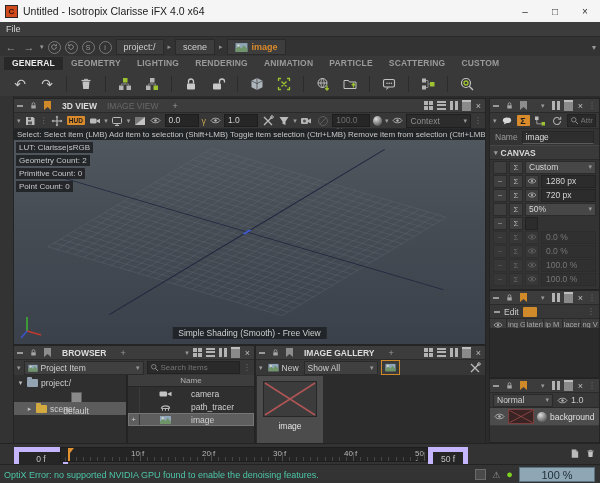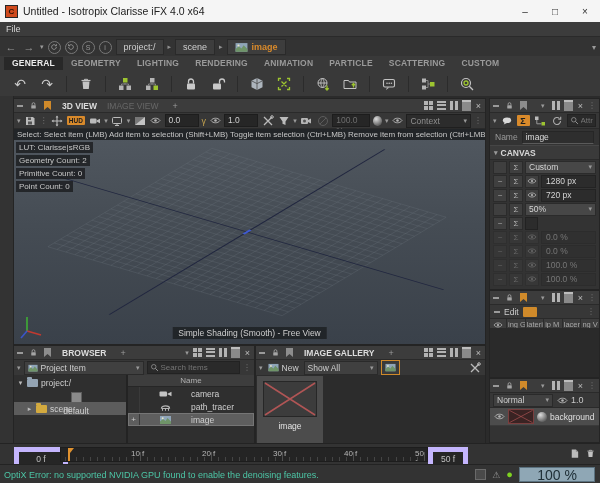--- a/index.html
+++ b/index.html
@@ -173,21 +173,21 @@
   #tlicons{position:absolute;right:4px;top:4px;display:flex;gap:5px}
   #tlicons span{width:11px;height:11px;display:inline-block}
   #tlicons svg{width:11px;height:11px}
 
   
   #statusbar{top:464px;height:19px;background:#333;border-top:1px solid #232323;padding:0 4px;gap:6px}
   .stmsg{color:#4cc6a6;font-size:9px;flex:1;white-space:nowrap;overflow:hidden}
   .stsq{width:9px;height:9px;background:#4a4a4a;border:1px solid #6a6a6a}
   .stwarn{color:#9a9a9a;font-size:9px}
   .stdot{color:#7ed321;font-size:11px;line-height:11px}
-  .stprog{width:74px;height:13px;background:#8fa7b5;border:1px solid #5b7280;color:#203038;font-size:14px;
+  .stprog{width:74px;height:13px;background:#8fa7b5;border:1px solid #5b7280;color:#203038;font-size:11px;
           display:flex;align-items:center;justify-content:center;margin-right:1px}
 </style>
 </head>
 <body>
 
 <div class="app">
 
   <div class="row" id="titlebar">
     <span class="appicon">
         <i>C</i>

